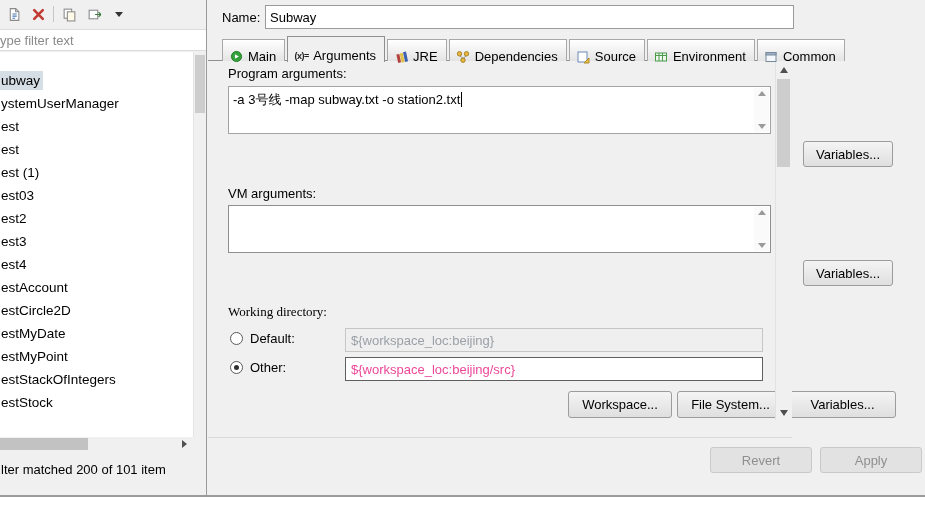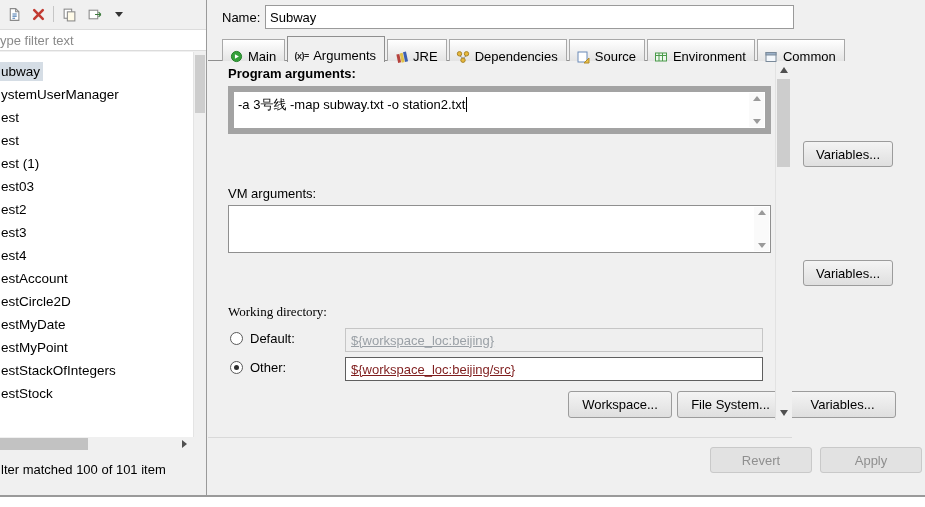--- a/index.html
+++ b/index.html
@@ -7,21 +7,21 @@
   #screen { position: relative; width: 925px; height: 507px; overflow: hidden; background: #ffffff; font-size: 13px; color: #000; }
   .window { position: absolute; left: 0; top: 0; width: 925px; height: 497px; background: #f0f0f0; border-bottom: 2px solid #9a9a9a; }
 
   
   .left-panel { position: absolute; left: 0; top: 0; width: 207px; height: 495px; background: #f0f0f0; border-right: 1px solid #9a9a9a; }
   .toolbar { position: absolute; left: 0; top: 0; width: 100%; height: 28px; display: flex; align-items: center; gap: 5px; padding-left: 3px; }
   .tool-btn { width: 20px; height: 20px; display: flex; align-items: center; justify-content: center; }
   .toolbar-sep { width: 1px; height: 16px; background: #c6c6c6; }
   .dd-arrow { width: 0; height: 0; border-left: 4px solid transparent; border-right: 4px solid transparent; border-top: 5px solid #333; }
   .filter-box { position: absolute; left: 0; top: 29px; width: 100%; height: 22px; background: #fff; border-top: 1px solid #dcdcdc; border-bottom: 1px solid #dcdcdc; color: #8a8a8a; display: flex; align-items: center; padding-left: 0; }
-  .tree { position: absolute; left: 0; top: 52px; width: 100%; height: 385px; background: #fff; overflow: hidden; padding-top: 8px; }
+  .tree { position: absolute; left: 0; top: 52px; width: 100%; height: 385px; background: #fff; overflow: hidden; padding-top: 17px; }
   .tree-item { height: 23px; line-height: 23px; white-space: nowrap; font-size: 13.5px; }
   .tree-item span { padding: 2px 3px 2px 1px; }
   .tree-item.selected span { background: #d5dde5; }
   .tree-vscroll { position: absolute; right: 0; top: 52px; width: 13px; height: 385px; background: #f0f0f0; border-left: 1px solid #e4e4e4; }
   .tree-vscroll .thumb { position: absolute; left: 1px; right: 1px; top: 3px; height: 58px; background: #cdcdcd; }
   .hscroll { position: absolute; left: 0; top: 437px; width: 193px; height: 14px; background: #f0f0f0; }
   .hscroll .thumb { position: absolute; left: 0; top: 1px; height: 12px; width: 88px; background: #c2c2c2; }
   .hscroll .arrow-right { position: absolute; right: 0; top: 0; width: 18px; height: 14px; display: flex; align-items: center; justify-content: center; }
   .tri-right { width: 0; height: 0; border-top: 4px solid transparent; border-bottom: 4px solid transparent; border-left: 5px solid #505050; }
   .status-text { position: absolute; left: 1px; top: 462px; color: #000; }
@@ -32,36 +32,36 @@
   .name-input { position: absolute; left: 57px; top: 5px; right: -2px; height: 24px; border: 1px solid #9a9a9a; background: #fff; font: 13px "Liberation Sans", sans-serif; padding: 0 4px; }
   .tabs { position: absolute; left: 14px; top: 36px; height: 25px; display: flex; align-items: flex-end; z-index: 4; }
   .tab { display: inline-flex; align-items: center; gap: 4px; height: 22px; padding: 12px 8px 0 6px; border: 1px solid #a8a8a8; border-bottom: none; background: linear-gradient(#ffffff, #e4e4e4); margin-right: 2px; white-space: nowrap; cursor: default; }
   .tab.selected { height: 26px; background: #f0f0f0; border: 1px solid #8f8f8f; border-bottom: none; margin-bottom: -1px; z-index: 6; }
   .tab-line { position: absolute; left: 0; right: 0; top: 60px; height: 1px; background: #8f8f8f; z-index: 1; }
   .tab-icon { width: 15px; height: 15px; display: inline-flex; align-items: center; justify-content: center; }
   .args-glyph { font-size: 9px; font-weight: bold; color: #222; letter-spacing: -0.5px; }
 
   .group-label { position: absolute; color: #000; }
   .ta { position: absolute; background: #fff; }
-  .ta-focus { border: 6px solid #a3a3a3; }
+  .ta-focus { border: 1px solid #a3a3a3; }
   .ta-plain { border: 1px solid #8f8f8f; }
   .ta-text { position: absolute; left: 4px; top: 4px; right: 20px; white-space: nowrap; overflow: hidden; }
   .caret { display: inline-block; width: 1px; height: 15px; background: #000; vertical-align: -3px; margin-left: 1px; }
   .ta-arrows { position: absolute; right: 1px; top: 1px; bottom: 1px; width: 15px; display: flex; flex-direction: column; justify-content: space-between; align-items: center; padding: 3px 0; background: #fafafa; }
   .mini-up { width: 0; height: 0; border-left: 4px solid transparent; border-right: 4px solid transparent; border-bottom: 5px solid #9a9a9a; }
   .mini-down { width: 0; height: 0; border-left: 4px solid transparent; border-right: 4px solid transparent; border-top: 5px solid #9a9a9a; }
 
   .btn { position: absolute; display: flex; align-items: center; justify-content: center; background: linear-gradient(#f4f4f4, #dfdfdf); border: 1px solid #9c9c9c; border-radius: 3px; font-size: 13px; color: #000; cursor: default; }
   .btn.disabled { background: #e2e2e2; border: 1px solid #c9c9c9; color: #8f8f8f; }
 
   .radio { position: absolute; width: 13px; height: 13px; border: 1px solid #5a5a5a; border-radius: 50%; background: #fff; }
   .radio.checked::after { content: ""; position: absolute; left: 3px; top: 3px; width: 5px; height: 5px; border-radius: 50%; background: #2f2f2f; }
-  .field { position: absolute; height: 24px; font: 13px "Liberation Sans", sans-serif; padding: 0 5px; text-decoration: underline; }
+  .field { position: absolute; height: 24px; font: 13px "Liberation Sans", sans-serif; padding: 0 5px; }
   .field.disabled { background: #efefef; border: 1px solid #c6c6c6; color: #9aa0a6; }
-  .field.active { background: #fff; border: 1px solid #5f5f5f; color: #7f1d1d; }
+  .field.active { background: #fff; border: 1px solid #5f5f5f; color: #ec4899; }
 
   .vscroll { position: absolute; right: 0; top: 62px; width: 17px; height: 358px; background: #f0f0f0; border-left: 1px solid #e2e2e2; }
   .vscroll .arr { position: absolute; left: 0; width: 16px; height: 15px; display: flex; align-items: center; justify-content: center; }
   .vscroll .arr.top { top: 0; } .vscroll .arr.bottom { bottom: 0; }
   .sb-up { width: 0; height: 0; border-left: 4px solid transparent; border-right: 4px solid transparent; border-bottom: 6px solid #505050; }
   .sb-down { width: 0; height: 0; border-left: 4px solid transparent; border-right: 4px solid transparent; border-top: 6px solid #505050; }
   .vscroll .thumb { position: absolute; left: 1px; right: 2px; top: 17px; height: 88px; background: #cdcdcd; }
 
   .sep-line { position: absolute; left: 0; right: 0; top: 437px; height: 1px; background: #d9d9d9; }
 </style>
@@ -129,21 +129,21 @@
         <div class="thumb"></div>
       </div>
 
       <div class="hscroll">
         <div class="thumb"></div>
         <div class="arrow-right">
             <span class="tri-right"></span>
           </div>
       </div>
 
-      <div class="status-text">lter matched 100 of 101 item</div>
+      <div class="status-text">lter matched 200 of 101 item</div>
     </div>
 
     <div class="right-panel">
 
       <div class="name-label">Name:</div>
       <input class="name-input" type="text" value="Subway" style="">
 
       <div class="tab-line"></div>
 
       <div class="tabs">
@@ -207,21 +207,21 @@
           <span class="tab-icon">
             <svg width="14" height="14" viewBox="0 0 14 14">
                 <rect x="2" y="2.5" width="10" height="9" fill="#f4f8fc" stroke="#7a8a9a"></rect>
                 <rect x="2" y="2.5" width="10" height="2.5" fill="#9ab0c8" stroke="#7a8a9a"></rect>
               </svg>
           </span>
           <span>Common</span>
         </div>
       </div>
 
-      <div class="group-label" style="left:20px; top:66px;font-weight:bold;">Program arguments:</div>
+      <div class="group-label" style="left:20px; top:66px;">Program arguments:</div>
       <div class="ta ta-focus" style="left:20px; right:21px; top:86px; height:48px;">
         <div class="ta-text"><span>-a 3号线 -map subway.txt -o station2.txt</span><span class="caret"></span></div>
         <div class="ta-arrows">
             <span class="mini-up"></span>
             <span class="mini-down"></span>
           </div>
       </div>
       <div class="btn" style="left:595px; width:90px; top:141px; height:26px;">Variables...</div>
 
       <div class="group-label" style="left:20px; top:186px;">VM arguments:</div>

